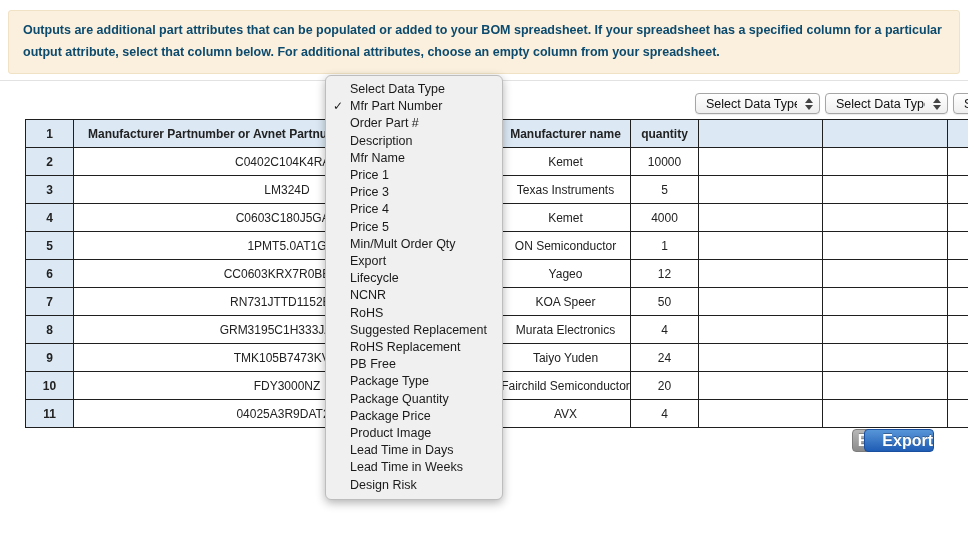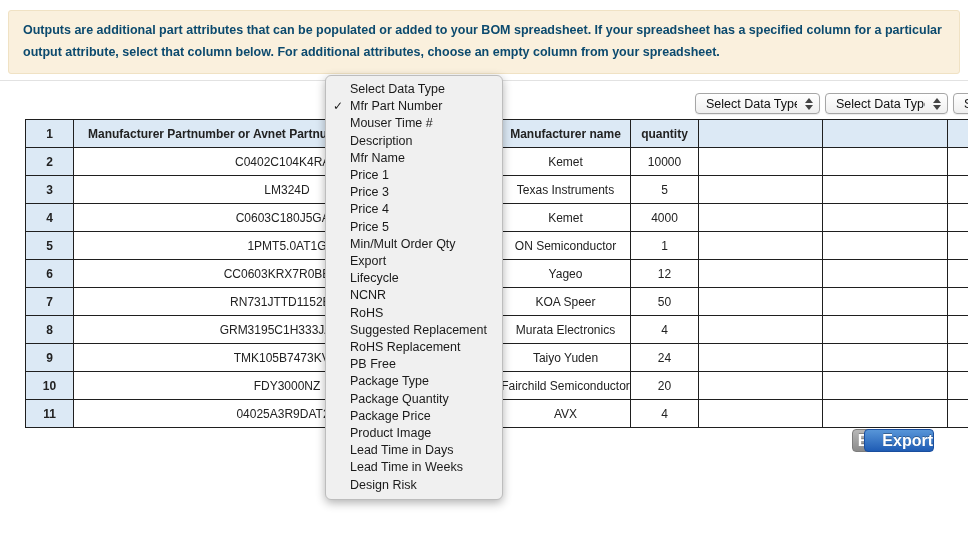--- a/index.html
+++ b/index.html
@@ -190,21 +190,21 @@
           <td></td>
           <td></td>
         </tr>
       </tbody>
   </table>
 </div>
 
 <div class="menu">
     <div class="menu-item">Select Data Type</div>
     <div class="menu-item"><span class="check">✓</span>Mfr Part Number</div>
-    <div class="menu-item">Mouser Time #</div>
+    <div class="menu-item">Order Part #</div>
     <div class="menu-item">Description</div>
     <div class="menu-item">Mfr Name</div>
     <div class="menu-item">Price 1</div>
     <div class="menu-item">Price 3</div>
     <div class="menu-item">Price 4</div>
     <div class="menu-item">Price 5</div>
     <div class="menu-item">Min/Mult Order Qty</div>
     <div class="menu-item">Export</div>
     <div class="menu-item">Lifecycle</div>
     <div class="menu-item">NCNR</div>

